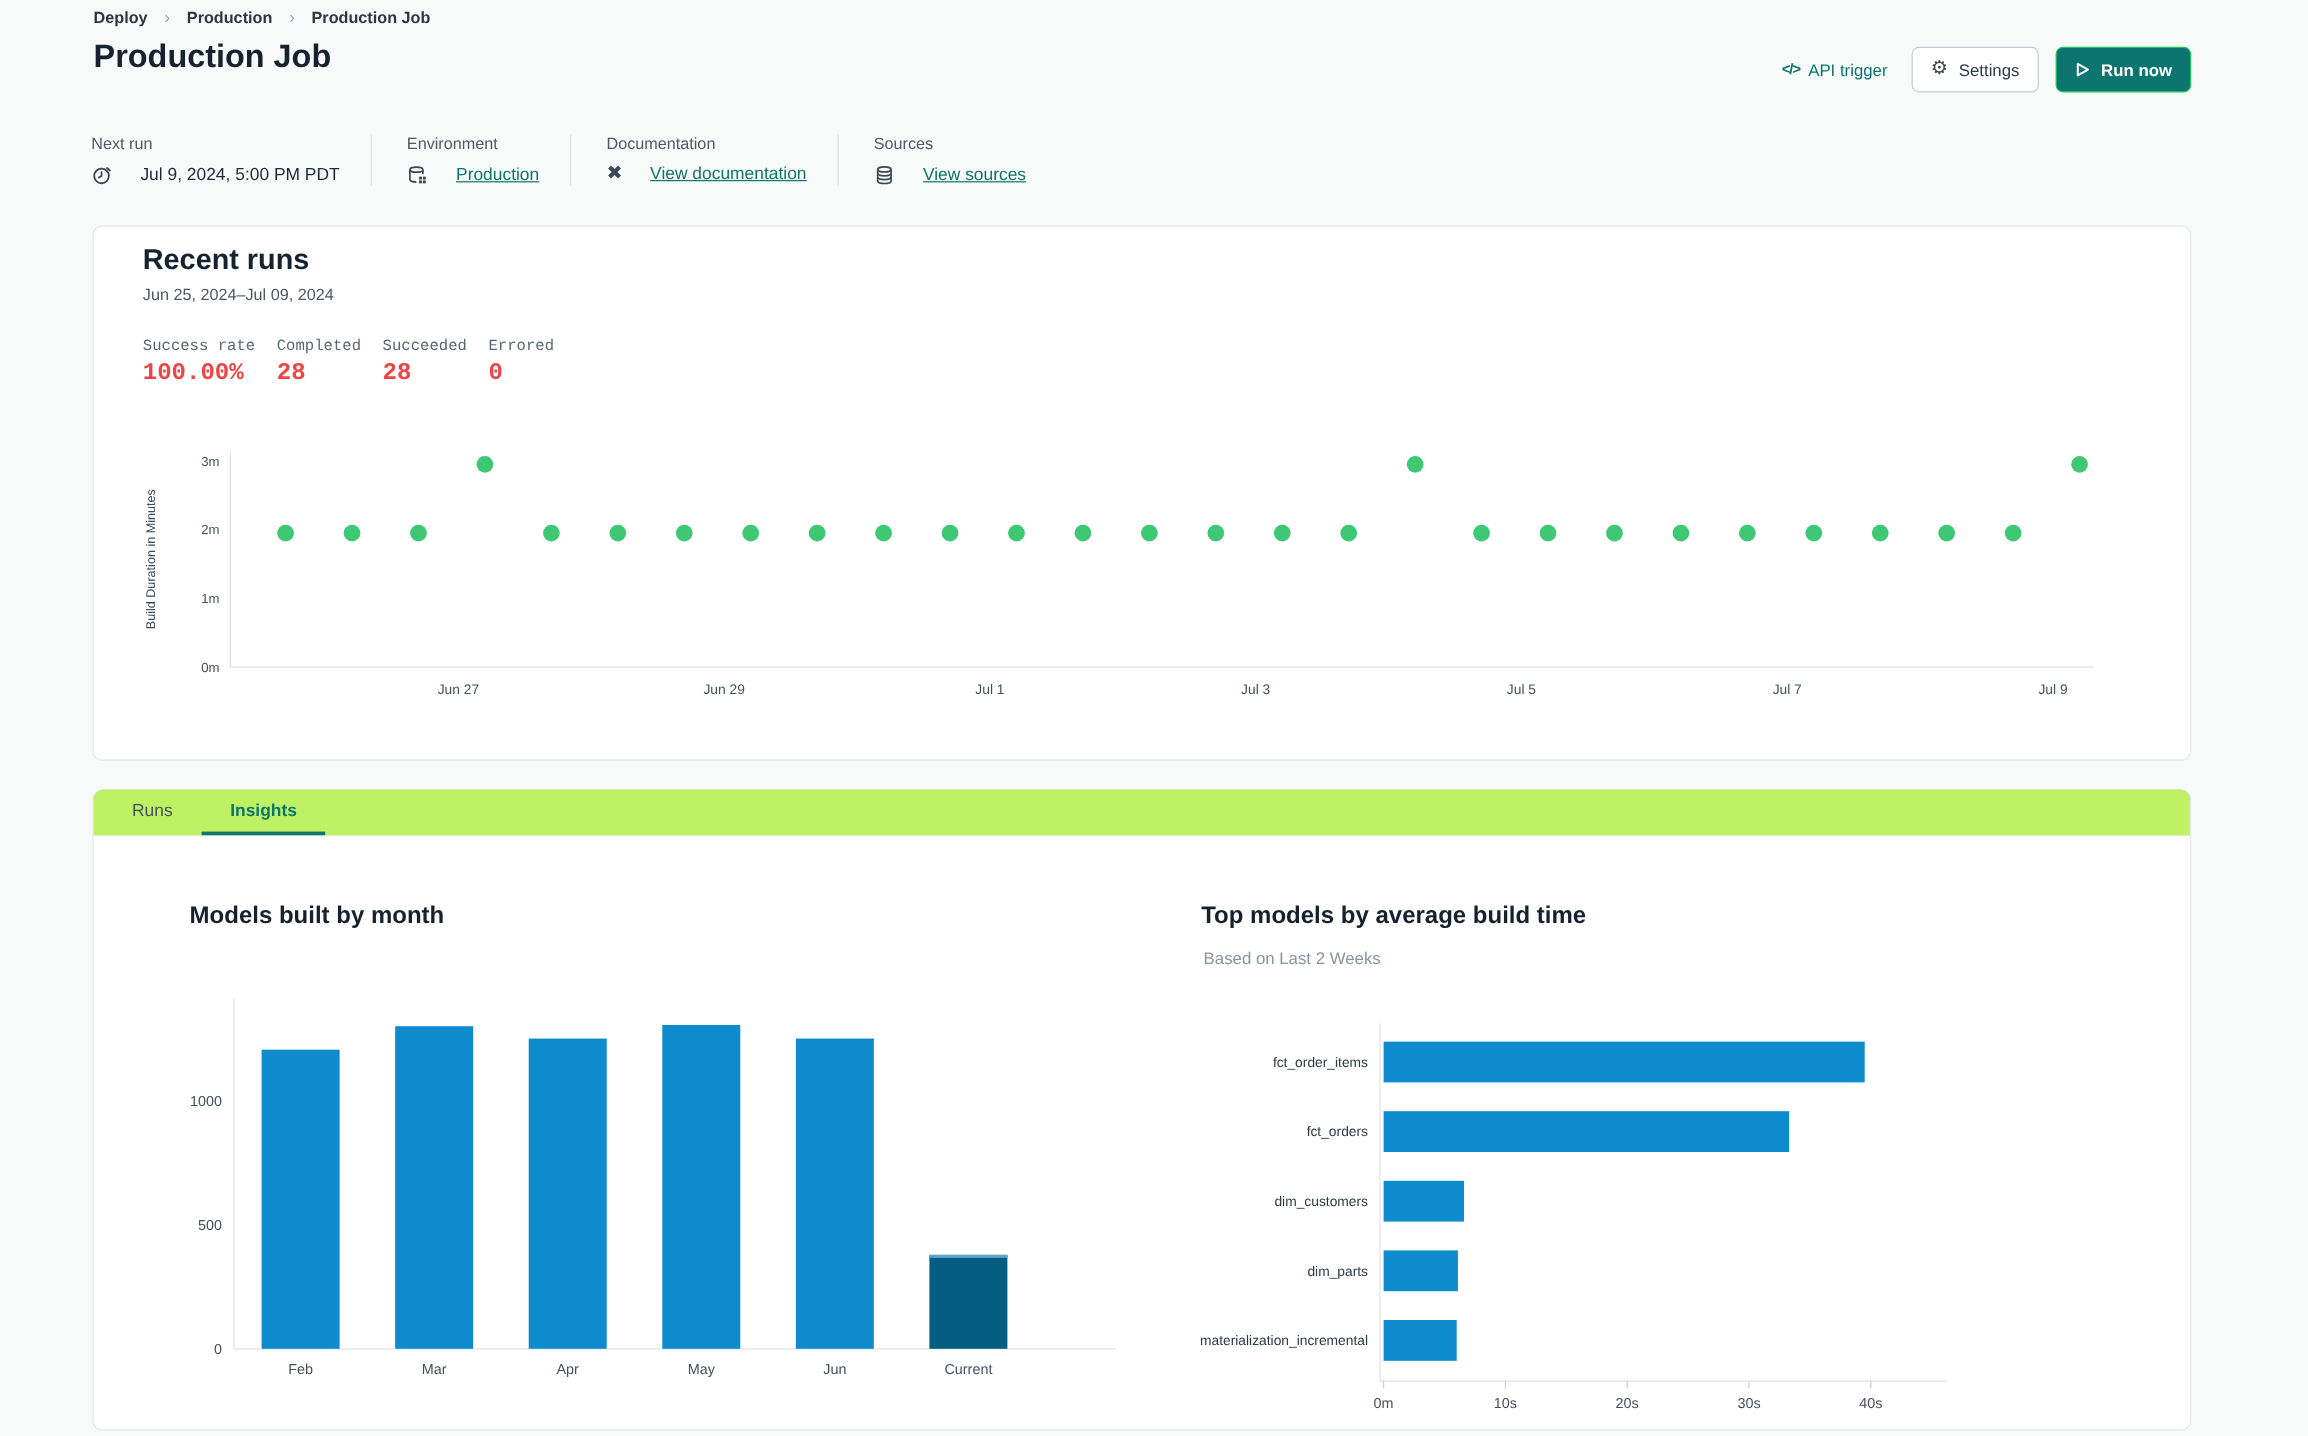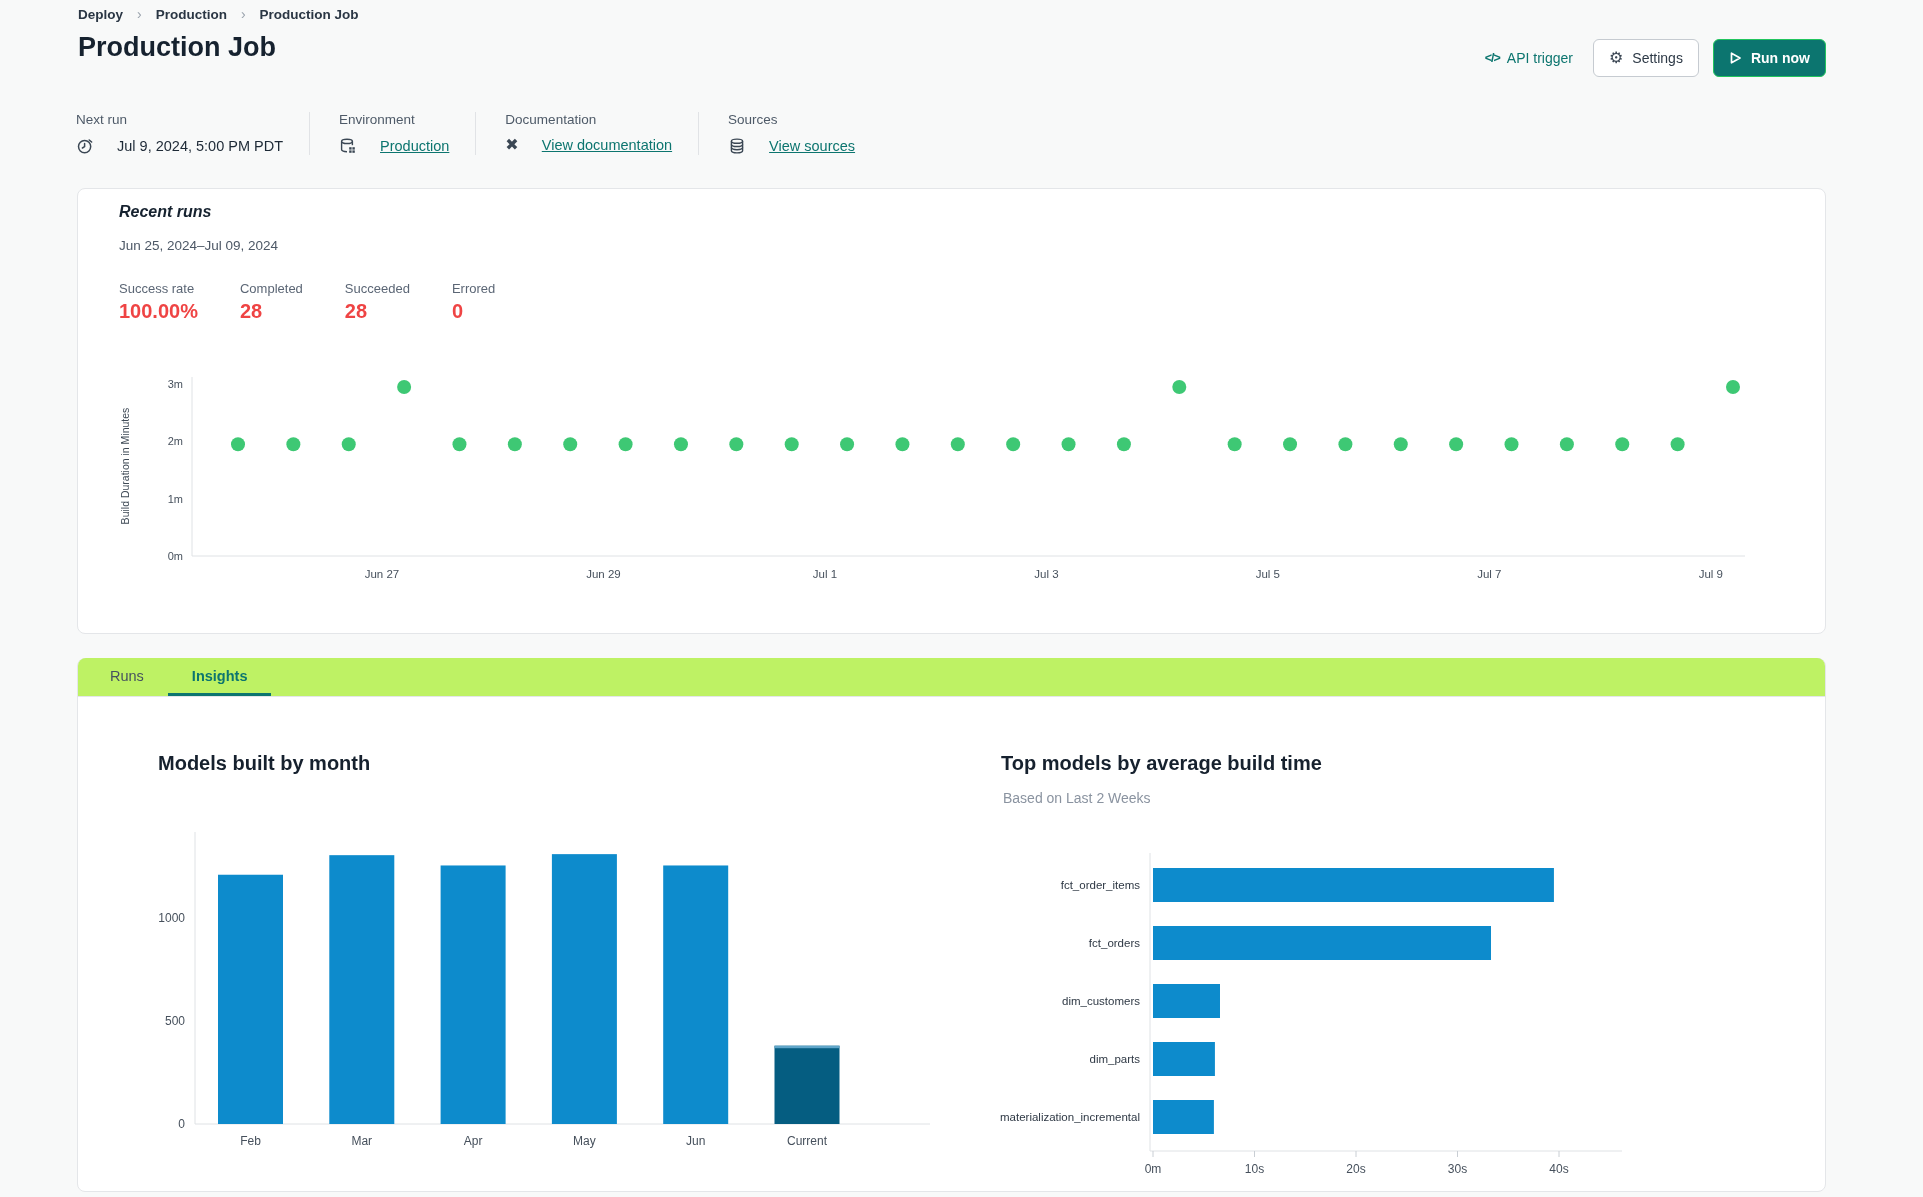--- a/index.html
+++ b/index.html
@@ -32,23 +32,23 @@
   .info-value { display:flex; align-items:center; gap:23px; font-size:14.5px; color:#1d2936; }
   .info-value svg { flex:0 0 auto; }
   a.teal-link, .teal-link { color:#0c756f; text-decoration:underline; cursor:pointer; }
   .dbt-glyph { font-size:16px; color:#3b4754; line-height:1; }
 
   
   .card { position:absolute; background:#ffffff; border:1px solid #e4e6e9; border-radius:8px; }
   .card-recent-runs { left:77px; top:188px; width:1749px; height:446px; }
   .card-tabs { left:77px; top:658px; width:1749px; height:534px; }
 
-  .recent-title { position:absolute; left:119px; top:203px; font-size:16px; font-weight:700; color:#16222f;font-style:italic; }
+  .recent-title { position:absolute; left:119px; top:203px; font-size:24px; font-weight:700; color:#16222f; }
   .recent-range { position:absolute; left:119px; top:238px; font-size:13.5px; color:#4d5866; }
-  .stats-row { position:absolute; left:119px; top:281px; display:flex; gap:42px; }
+  .stats-row { position:absolute; left:119px; top:281px; display:flex; gap:18px;font-family:Liberation Mono, monospace; }
   .stat-label { font-size:13px; color:#5b6675; }
   .stat-value { font-size:20px; font-weight:700; color:#ef4444; margin-top:4px; }
 
   
   .tab-bar { position:absolute; left:78px; top:658px; width:1747px; height:39px; display:flex;
              align-items:stretch; padding-left:8px; border-bottom:1px solid #e4e6e9; background:#bef264;
              border-radius:8px 8px 0 0; }
   .tab { display:flex; align-items:center; padding:0 24px; font-size:14.5px; color:#46525f; cursor:pointer;
          border-bottom:3px solid transparent; }
   .tab.active { color:#0c756f; font-weight:700; border-bottom-color:#0c756f; }

